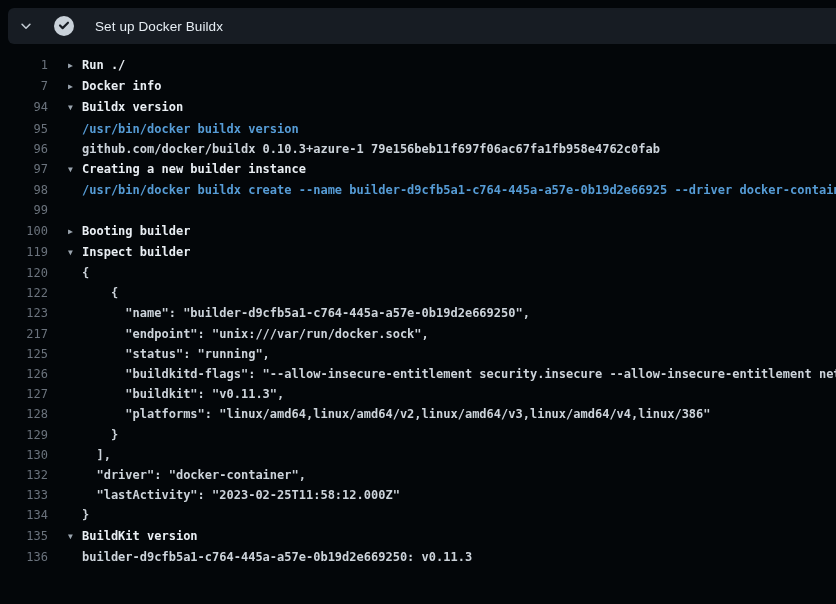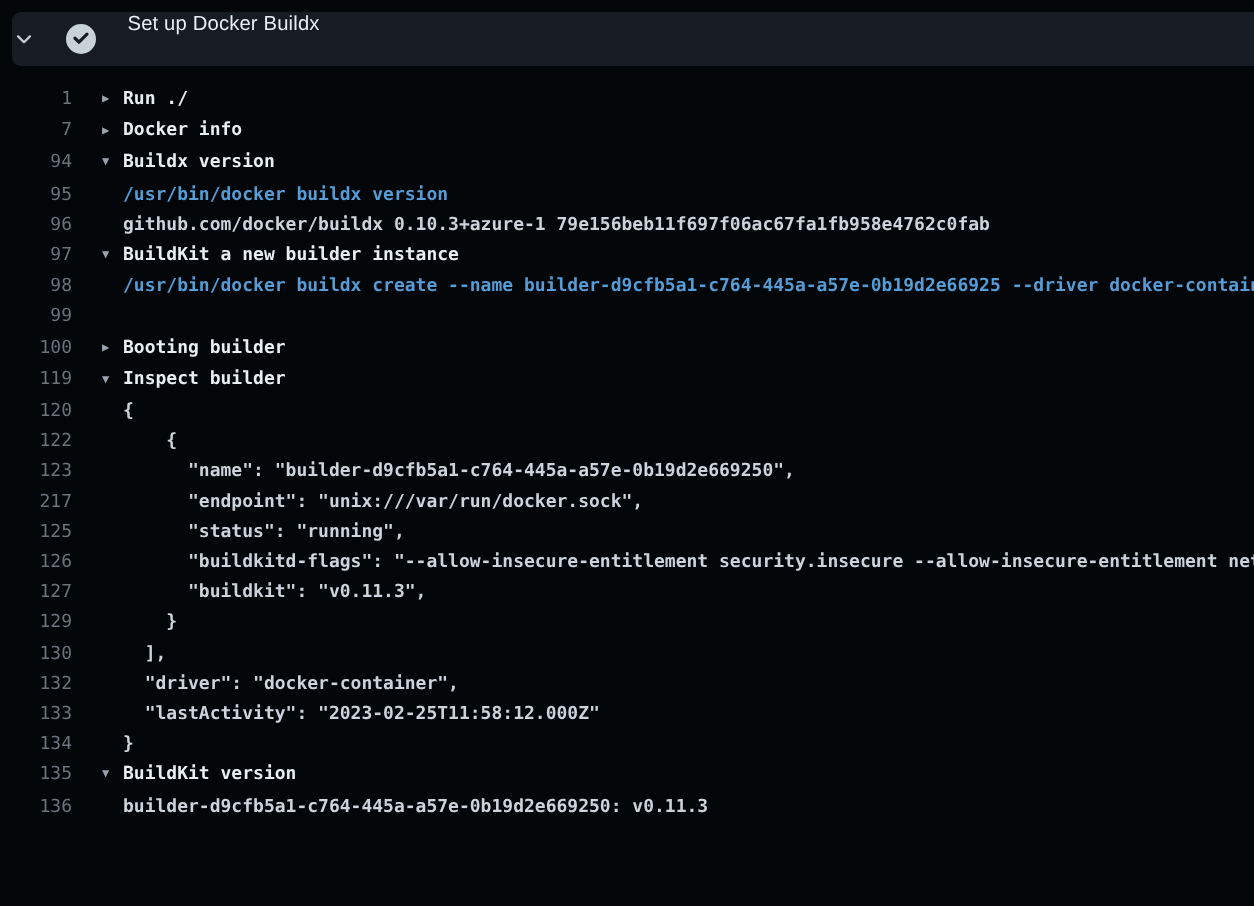--- a/index.html
+++ b/index.html
@@ -10,21 +10,22 @@
     position: relative;
     font-family: "Liberation Sans", sans-serif;
   }
   .step-header {
     position: absolute;
     left: 8px; top: 8px; right: 0;
     height: 36px;
     background: #171c23;
     border-radius: 6px 0 0 6px;
     display: flex;
-    padding-left: 1px;
+    align-items: center;
+    padding-left: 11px;
     column-gap: 21px;
     cursor: pointer;
     box-sizing: border-box;
   }
   .step-title {
     color: #e6edf3;
     font-size: 13.5px;
     font-weight: 500;
     letter-spacing: 0.1px;
   }
@@ -77,32 +78,33 @@
   </span>
   <span class="step-title">Set up Docker Buildx</span>
 </div>
 
 <div class="log" id="log-lines">
     <div class="line"><span class="num">1</span><span class="content group"><span class="arrow">▶</span><span class="gtitle">Run ./</span></span></div>
     <div class="line"><span class="num">7</span><span class="content group"><span class="arrow">▶</span><span class="gtitle">Docker info</span></span></div>
     <div class="line"><span class="num">94</span><span class="content group"><span class="arrow">▼</span><span class="gtitle">Buildx version</span></span></div>
     <div class="line"><span class="num">95</span><span class="content command">/usr/bin/docker buildx version</span></div>
     <div class="line"><span class="num">96</span><span class="content output">github.com/docker/buildx 0.10.3+azure-1 79e156beb11f697f06ac67fa1fb958e4762c0fab</span></div>
-    <div class="line"><span class="num">97</span><span class="content group"><span class="arrow">▼</span><span class="gtitle">BuildKit a new builder instance</span></span></div>
+    <div class="line"><span class="num">97</span><span class="content group"><span class="arrow">▼</span><span class="gtitle">Creating a new builder instance</span></span></div>
     <div class="line"><span class="num">98</span><span class="content command">/usr/bin/docker buildx create --name builder-d9cfb5a1-c764-445a-a57e-0b19d2e66925 --driver docker-container</span></div>
     <div class="line"><span class="num">99</span></div>
     <div class="line"><span class="num">100</span><span class="content group"><span class="arrow">▶</span><span class="gtitle">Booting builder</span></span></div>
     <div class="line"><span class="num">119</span><span class="content group"><span class="arrow">▼</span><span class="gtitle">Inspect builder</span></span></div>
     <div class="line"><span class="num">120</span><span class="content output">{</span></div>
     <div class="line"><span class="num">122</span><span class="content output">    {</span></div>
     <div class="line"><span class="num">123</span><span class="content output">      "name": "builder-d9cfb5a1-c764-445a-a57e-0b19d2e669250",</span></div>
     <div class="line"><span class="num">217</span><span class="content output">      "endpoint": "unix:///var/run/docker.sock",</span></div>
     <div class="line"><span class="num">125</span><span class="content output">      "status": "running",</span></div>
     <div class="line"><span class="num">126</span><span class="content output">      "buildkitd-flags": "--allow-insecure-entitlement security.insecure --allow-insecure-entitlement network</span></div>
     <div class="line"><span class="num">127</span><span class="content output">      "buildkit": "v0.11.3",</span></div>
+    <div class="line"><span class="num">128</span><span class="content output">      "platforms": "linux/amd64,linux/amd64/v2,linux/amd64/v3,linux/amd64/v4,linux/386"</span></div>
     <div class="line"><span class="num">129</span><span class="content output">    }</span></div>
     <div class="line"><span class="num">130</span><span class="content output">  ],</span></div>
     <div class="line"><span class="num">132</span><span class="content output">  "driver": "docker-container",</span></div>
     <div class="line"><span class="num">133</span><span class="content output">  "lastActivity": "2023-02-25T11:58:12.000Z"</span></div>
     <div class="line"><span class="num">134</span><span class="content output">}</span></div>
     <div class="line"><span class="num">135</span><span class="content group"><span class="arrow">▼</span><span class="gtitle">BuildKit version</span></span></div>
     <div class="line"><span class="num">136</span><span class="content output">builder-d9cfb5a1-c764-445a-a57e-0b19d2e669250: v0.11.3</span></div>
   </div>
 
 </body></html>

